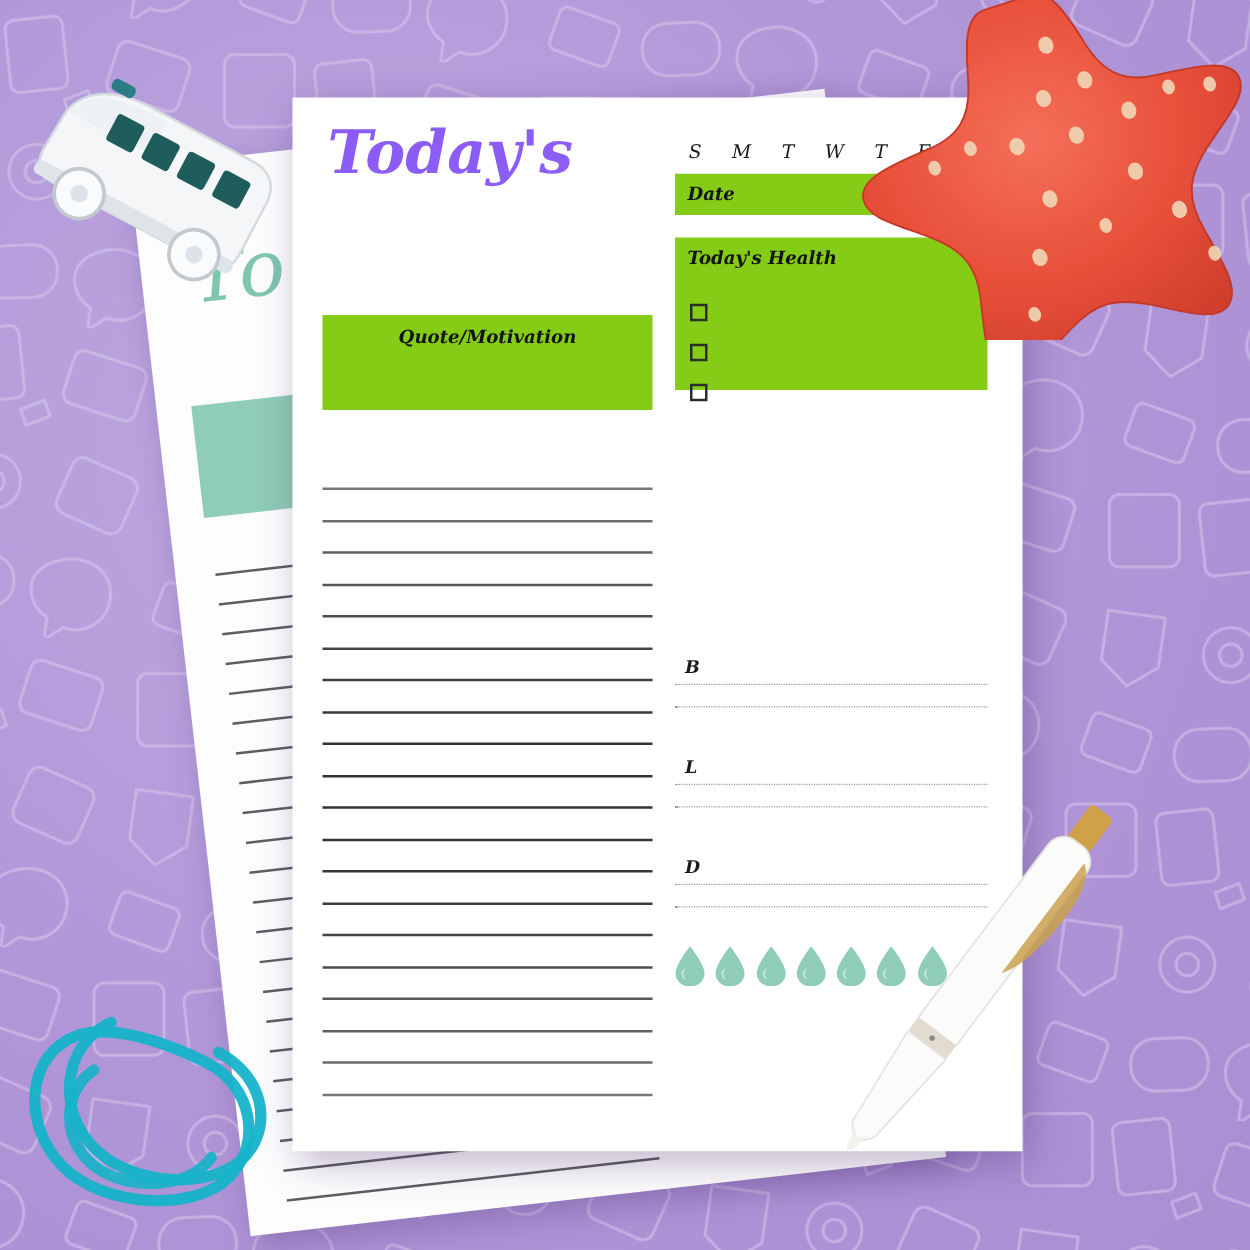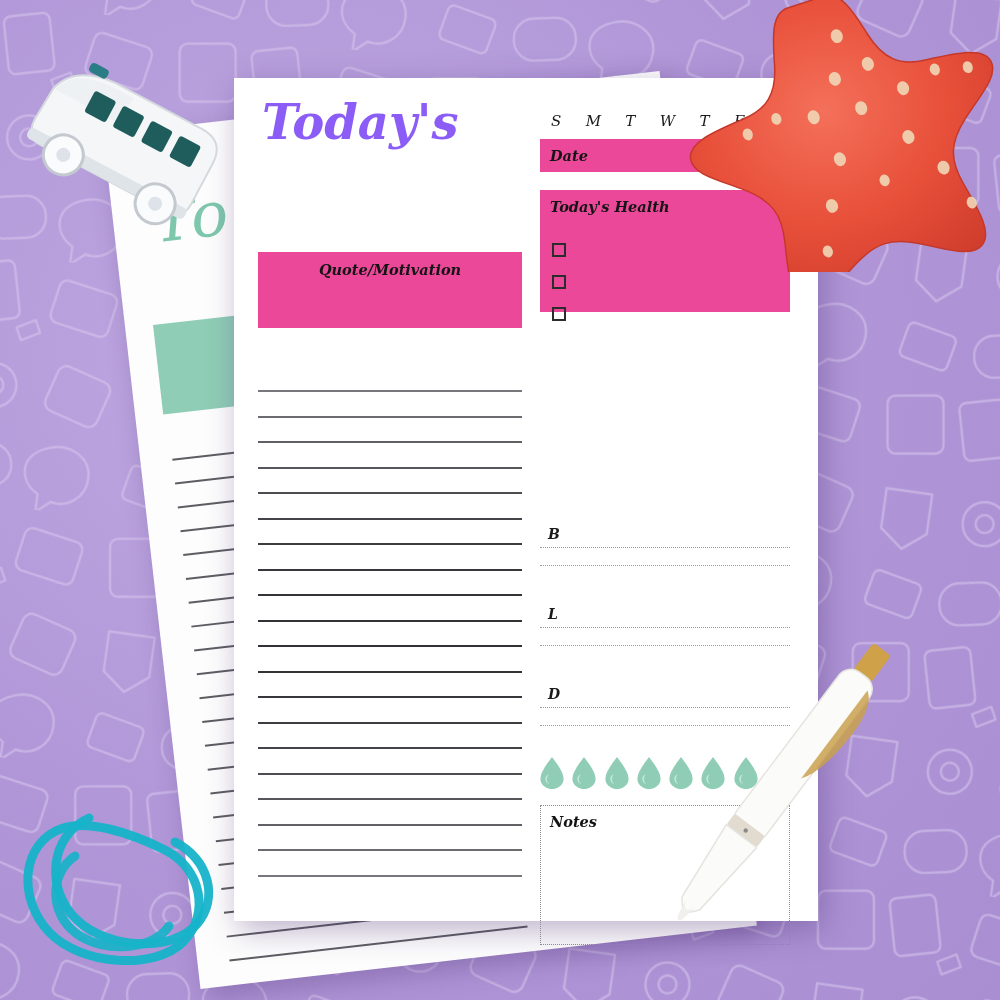--- a/index.html
+++ b/index.html
@@ -87,21 +87,21 @@
   }
   .weekdays span {
     font-family: "DejaVu Serif", serif;
     font-style: italic;
     font-size: 15px;
     color: #1b1b1b;
   }
 
   .fld {
     position: absolute;
-    background: #ec4899;
+    background: #84cc16;
   }
   .fld-label {
     font-family: "DejaVu Serif", serif;
     font-style: italic;
     font-weight: bold;
     font-size: 14.5px;
     color: #141414;
   }
 
   .date-box { left: 306px; top: 61px; width: 250px; height: 33px; }
@@ -349,23 +349,20 @@
         <svg class="drop" viewBox="0 0 24 32">
           <path d="M12 1 C12 1 23 15 23 21.5 C23 27.3 18.1 31.5 12 31.5 C5.9 31.5 1 27.3 1 21.5 C1 15 12 1 12 1 Z" fill="#8fcdb6" stroke="#8fcdb6" stroke-width="1.2"></path>
           <path d="M8.8 17.5 C6.2 20.5 6.4 24.6 9.2 26.6 C7.2 26.9 5.2 24.6 5.2 21.8 C5.2 19.8 6.7 17.9 8.8 17.5 Z" fill="#c6e6d8" opacity=".95"></path>
         </svg>
         <svg class="drop" viewBox="0 0 24 32">
           <path d="M12 1 C12 1 23 15 23 21.5 C23 27.3 18.1 31.5 12 31.5 C5.9 31.5 1 27.3 1 21.5 C1 15 12 1 12 1 Z" fill="#8fcdb6" stroke="#8fcdb6" stroke-width="1.2"></path>
           <path d="M8.8 17.5 C6.2 20.5 6.4 24.6 9.2 26.6 C7.2 26.9 5.2 24.6 5.2 21.8 C5.2 19.8 6.7 17.9 8.8 17.5 Z" fill="#c6e6d8" opacity=".95"></path>
         </svg>
       </div>
 
-    <div class="notes-box">
-      <span class="fld-label">Notes</span>
-    </div>
   </div>
 
   <svg class="obj starfish" viewBox="0 0 330 300">
     <defs>
       <radialGradient id="sfg" cx="45%" cy="38%" r="70%">
         <stop offset="0%" stop-color="#f4705a"></stop>
         <stop offset="55%" stop-color="#e8503a"></stop>
         <stop offset="100%" stop-color="#cf3d2c"></stop>
       </radialGradient>
     </defs>

